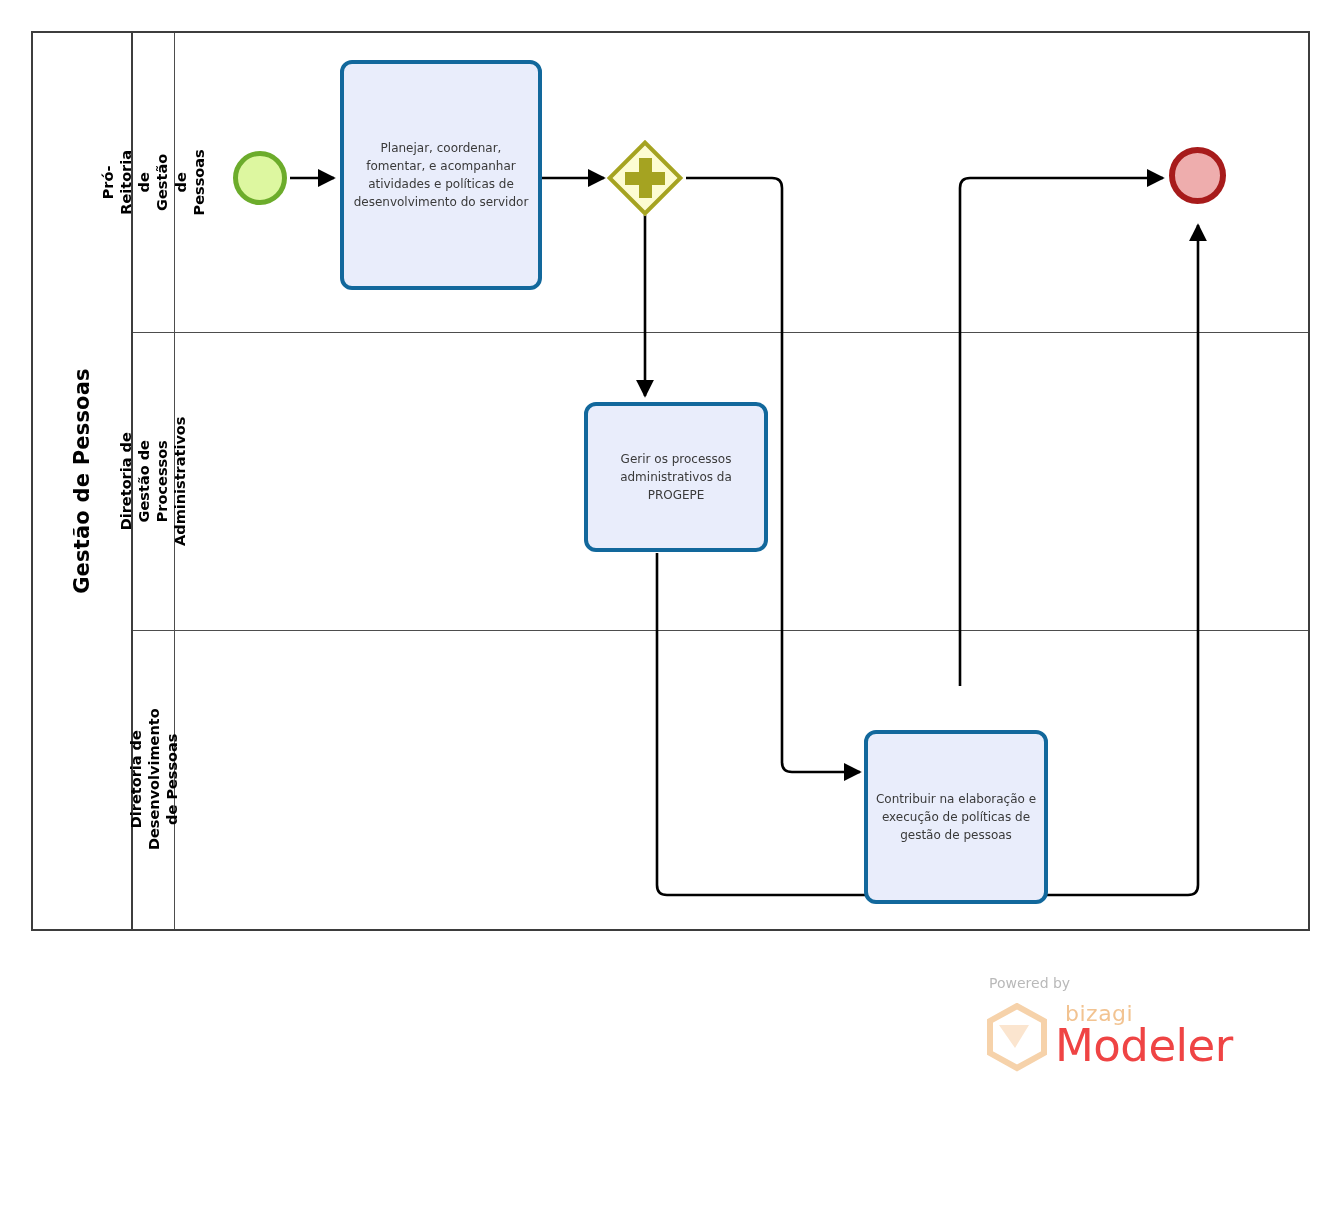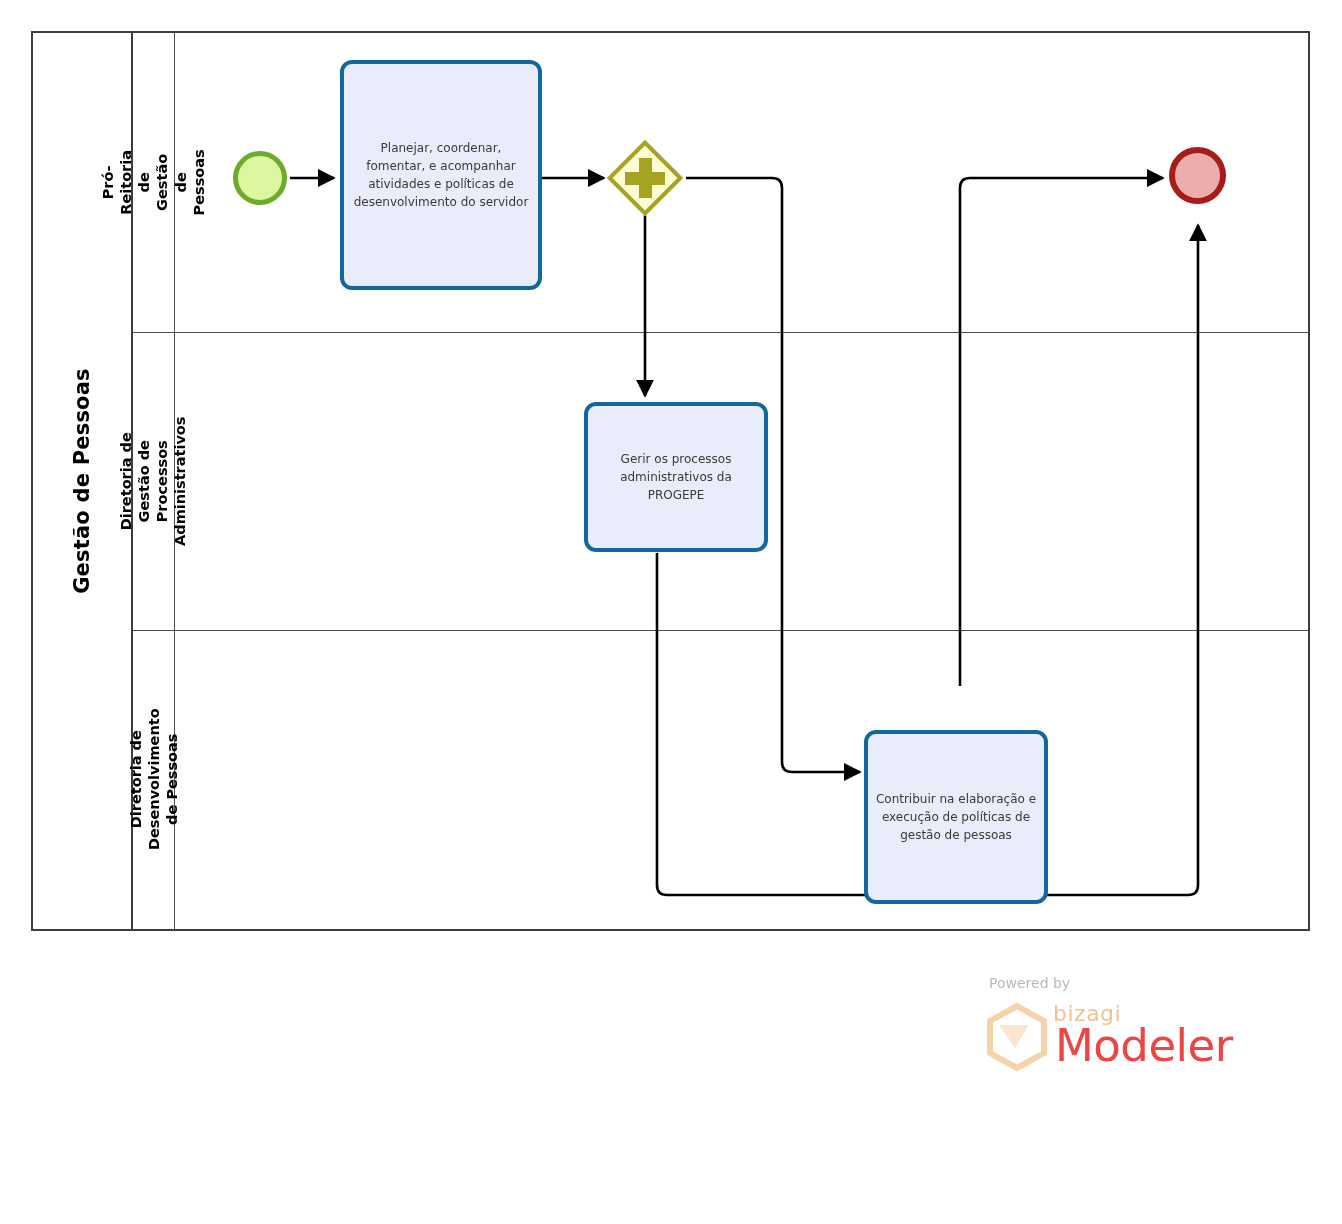--- a/index.html
+++ b/index.html
@@ -175,21 +175,21 @@
     color: #b9b9b9;
     font-family: "DejaVu Sans", "Liberation Sans", sans-serif;
   }
   .wm-hex {
     position: absolute;
     left: 0;
     top: 28px;
   }
   .wm-bizagi {
     position: absolute;
-    left: 68px;
+    left: 80px;
     top: 26px;
     font-size: 22px;
     color: #f2c391;
     letter-spacing: 0.5px;
   }
   .wm-modeler {
     position: absolute;
     left: 70px;
     top: 44px;
     font-size: 45px;

